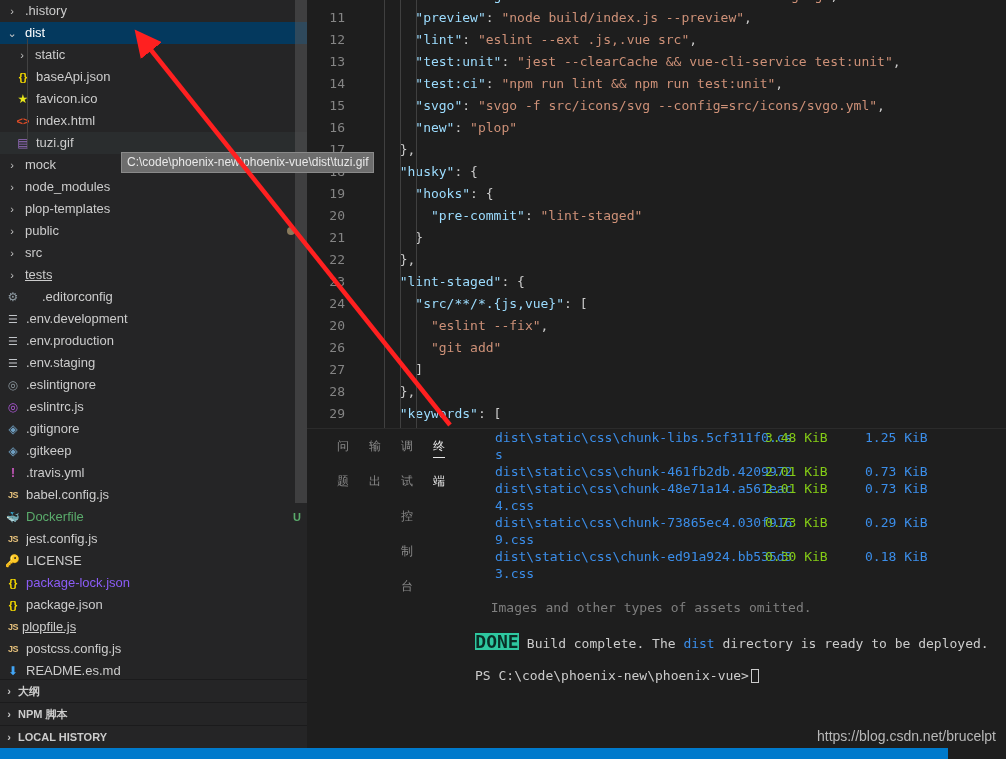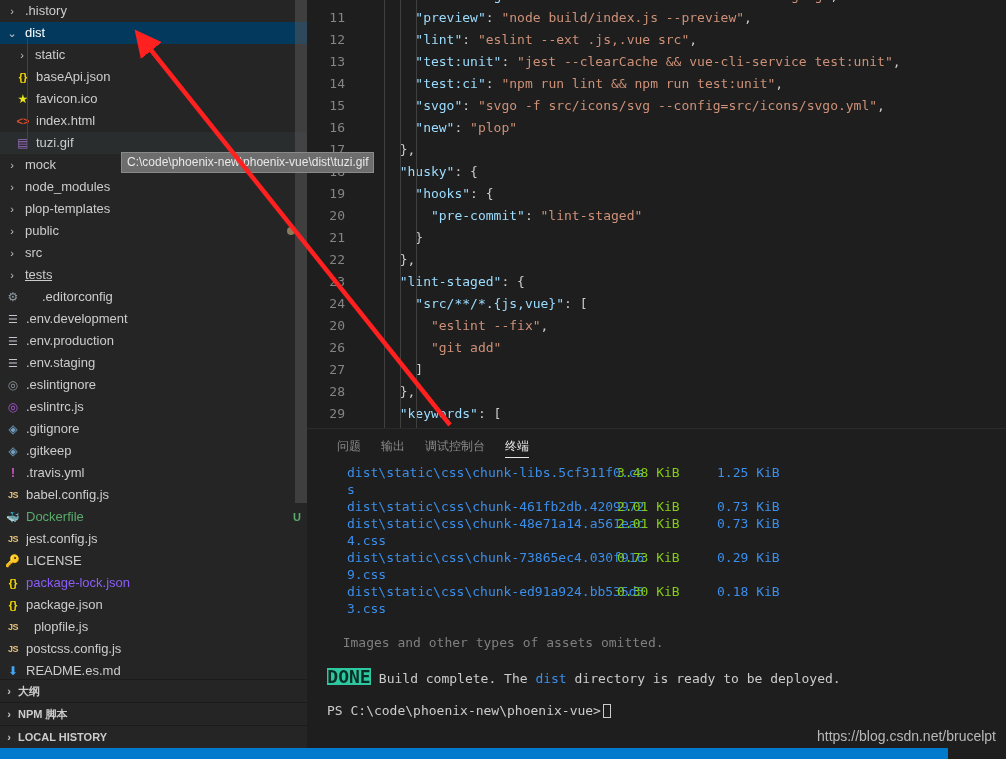--- a/index.html
+++ b/index.html
@@ -93,21 +93,21 @@
     color:#858585;
   }
   .ctext{flex:1;padding-left:17px;position:relative;box-sizing:border-box;}
   .ig{position:absolute;top:0;width:1px;height:22px;background:#404040;}
   .tok-key{color:#9cdcfe;}
   .tok-str{color:#ce9178;}
   .tok-punc{color:#cccccc;}
 
   
   .panel{
-    flex:1;background:#1e1e1e;border-top:1px solid #2b2b2b;display:flex;flex-direction:column;
+    flex:1;background:#1e1e1e;border-top:1px solid #2b2b2b;display:flex;flex-direction:row;
     min-height:0;position:relative;
   }
   .panel-tabs{
     height:35px;flex:0 0 35px;display:flex;align-items:center;padding-left:20px;gap:0;
   }
   .ptab{
     font-size:12px;color:#8a8a8a;padding:0 10px;height:35px;line-height:35px;
     cursor:pointer;position:relative;
   }
   .ptab.active{color:#e7e7e7;}
@@ -307,21 +307,21 @@
             <span class="label dim" style="margin-left: 4px;">package-lock.json</span>
           </div>
           <div class="row">
             <span class="indent" style="width: 4px;"></span>
             <span class="ficon i-json">{}</span>
             <span class="label" style="margin-left: 4px;">package.json</span>
           </div>
           <div class="row">
             <span class="indent" style="width: 4px;"></span>
             <span class="ficon i-js">JS</span>
-            <span class="label" style="margin-left: 12px;">plopfile.js</span>
+            <span class="label" style="margin-left: 0; text-decoration: underline;">plopfile.js</span>
           </div>
           <div class="row">
             <span class="indent" style="width: 4px;"></span>
             <span class="ficon i-js">JS</span>
             <span class="label" style="margin-left: 4px;">postcss.config.js</span>
           </div>
           <div class="row">
             <span class="indent" style="width: 4px;"></span>
             <span class="ficon i-md">⬇</span>
             <span class="label" style="margin-left: 4px;">README.es.md</span>

